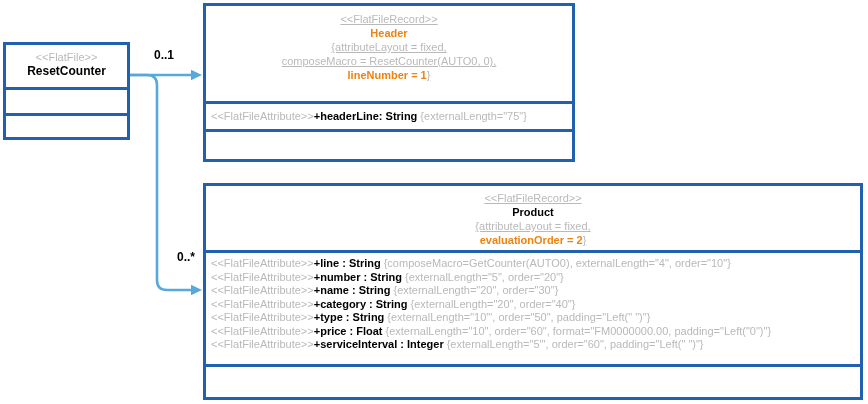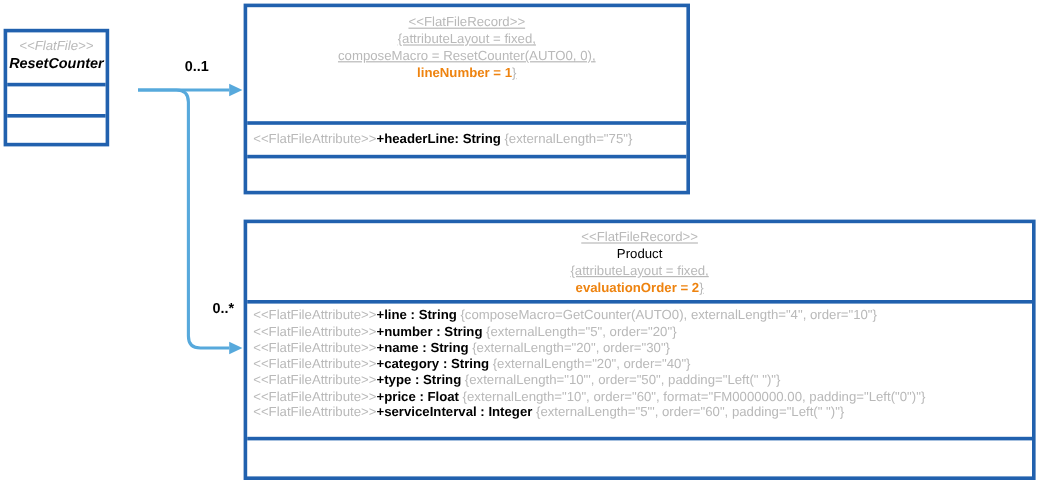--- a/index.html
+++ b/index.html
@@ -19,38 +19,38 @@
   .arrowhead{fill:var(--connector);stroke:none;}
 
   .uml-box{
     position:absolute;display:flex;flex-direction:column;
     border:3px solid var(--border);background:#ffffff;box-sizing:border-box;
   }
   .comp{box-sizing:border-box;}
   .comp + .comp{border-top:3px solid var(--border);}
   .comp.grow{flex:1 1 auto;}
 
-  #box-productlist{left:3px;top:24px;width:88px;height:98px;font-style:italic;}
+  #box-productlist{left:3px;top:42px;width:127px;height:98px;}
   #box-productlist .title{height:42px;padding-top:5px;text-align:center;}
   #box-productlist .mid{height:26px;}
 
   #box-header{left:203px;top:3px;width:372px;height:159px;}
   #box-header .title{height:95px;padding-top:6px;text-align:center;}
   #box-header .attrs{height:28px;display:flex;align-items:center;padding-left:5px;}
 
   #box-product{left:203px;top:183px;width:660px;height:217px;}
   #box-product .title{height:64px;padding-top:5px;text-align:center;}
   #box-product .attrs{height:114px;padding:4px 0 0 5px;}
 
   .stereo{font-size:11px;color:var(--gray);line-height:14px;white-space:nowrap;}
   .cname{font-size:12px;font-weight:bold;color:var(--black);line-height:15px;}
   .tline{font-size:11px;line-height:14px;white-space:nowrap;}
   .tline .g{color:var(--gray);text-decoration:underline;}
   .tline .o{color:var(--orange);font-weight:bold;}
-  .tline .n{color:var(--black);font-weight:normal;}
+  .tline .n{color:var(--black);font-weight:bold;}
 
   .arow{font-size:11px;line-height:13.5px;white-space:nowrap;}
   .arow .st{color:var(--gray);}
   .arow .sig{color:var(--black);font-weight:bold;margin-right:3px;}
   .arow .props{color:var(--gray);}
 
   .mult{
     position:absolute;width:40px;text-align:center;
     font-size:12px;font-weight:bold;color:var(--black);
   }
@@ -77,20 +77,21 @@
       <div class="stereo">&lt;&lt;FlatFile&gt;&gt;</div>
       <div class="cname">ResetCounter</div>
     </div>
     <div class="comp mid"></div>
     <div class="comp grow"></div>
   </div>
 
   <div class="uml-box" id="box-header">
     <div class="comp title">
       <div class="tline"><span class="g">&lt;&lt;FlatFileRecord&gt;&gt;</span></div>
+      <div class="tline"><span class="o">Header</span></div>
       <div class="tline"><span class="g">{attributeLayout = fixed,</span></div>
       <div class="tline"><span class="g">composeMacro = ResetCounter(AUTO0, 0),</span></div>
       <div class="tline">
         <span class="o">lineNumber = 1</span><span class="g">}</span>
       </div>
     </div>
     <div class="comp attrs">
       <div class="arow">
         <span class="st">&lt;&lt;FlatFileAttribute&gt;&gt;</span><span class="sig">+headerLine: String</span><span class="props">{externalLength="75"}</span>
       </div>

